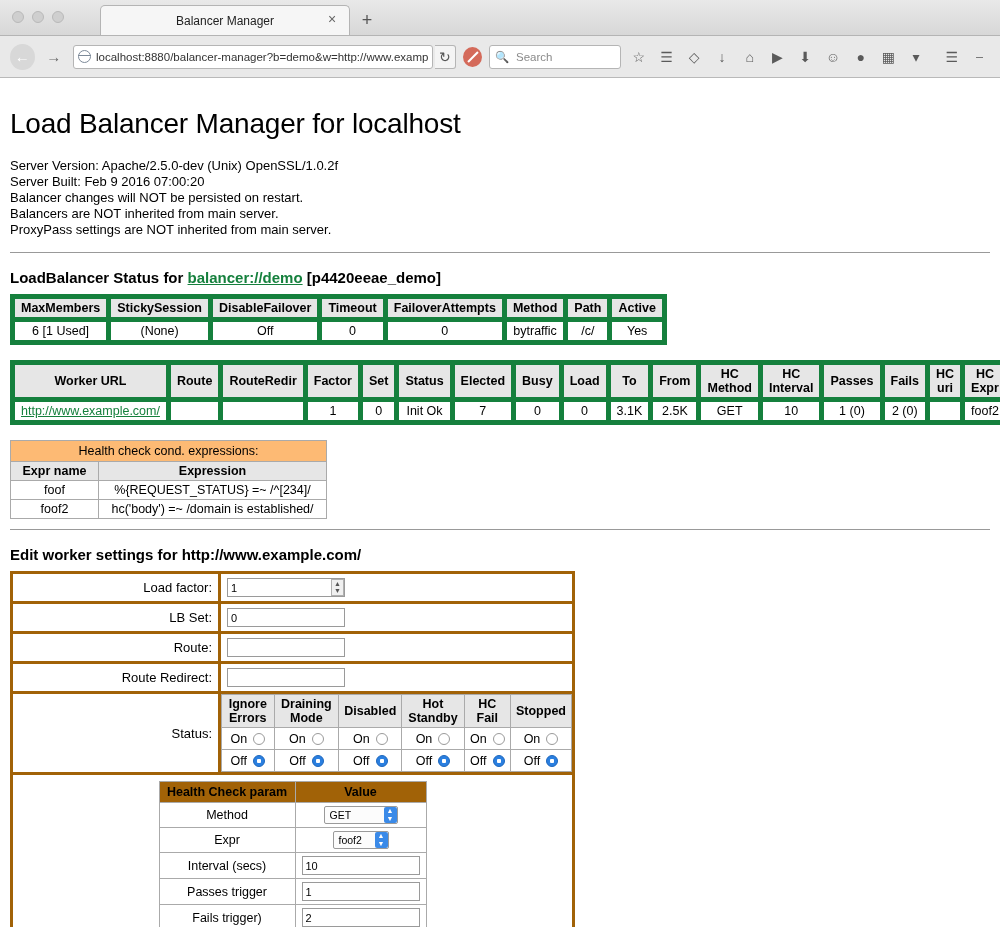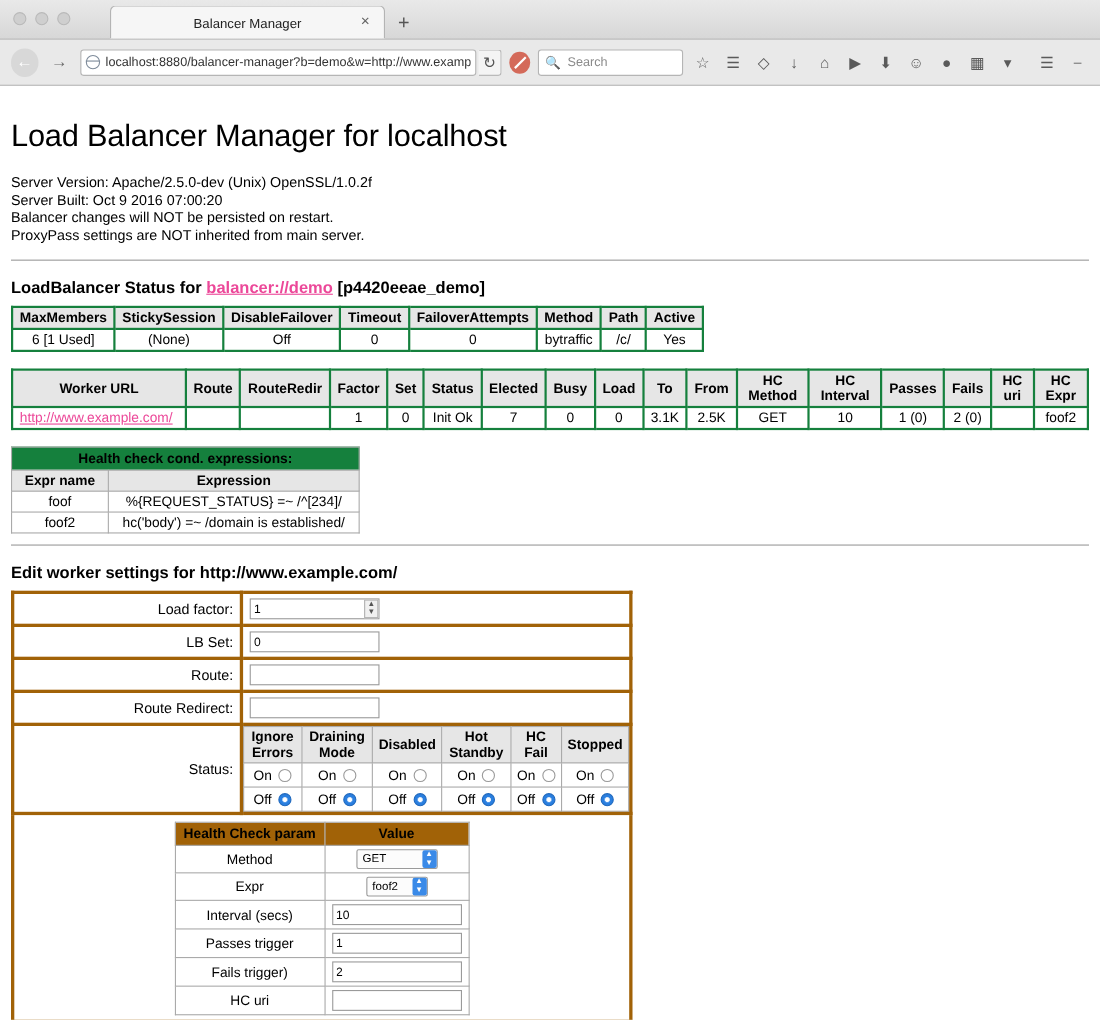--- a/index.html
+++ b/index.html
@@ -88,37 +88,37 @@
   .blockicon { width:20px; height:20px; border-radius:50%; background:#d46a5a; position:relative; }
   .blockicon::after{ content:""; position:absolute; left:3px; top:9px; width:14px; height:2px; background:#fff; transform:rotate(-45deg);}
 
   
   .page { padding:20px 10px 0 10px; }
   h1 { font-size:28px; margin:10px 0 18px 0; font-weight:normal; letter-spacing:-0.2px; }
   h3 { font-size:15px; margin:16px 0 8px 0; font-weight:bold; }
   .serverinfo { font-size:13px; line-height:16px; margin-bottom:14px; }
   hr { border:none; border-top:1px solid #999; margin:10px 0; }
 
-  a { color:#ec4899; }
+  a { color:#15803d; }
   .bal-link { font-size:15px; text-decoration:underline; }
 
   table.grid { border-collapse:collapse; font-size:12.5px; }
   table.grid th, table.grid td {
-    border:2px solid #15803d; padding:2px 6px; text-align:center; font-weight:normal;
+    border:5px solid #15803d; padding:2px 6px; text-align:center; font-weight:normal;
   }
   table.grid th { background:#e6e6e6; font-weight:bold; }
 
   table.hc { border-collapse:collapse; font-size:12.5px; }
   table.hc th, table.hc td { border:1px solid #aaa; padding:2px 8px; }
   table.hc th { background:#e6e6e6; text-align:center; }
   table.hc td.name { text-align:center; }
   table.hc td.expr { text-align:center; }
   table.hc caption {
-    border:1px solid #aaa; border-bottom:none; background:#15803d;
-    font-weight:bold; padding:3px 8px; font-size:12.5px;
+    border:1px solid #aaa; border-bottom:none; background:#fdba74;
+    font-weight:normal; padding:3px 8px; font-size:12.5px;
   }
 
   
   table.form { border-collapse:collapse; font-size:13px; width:565px; }
   table.form > tbody > tr > td { border:3px solid #a16207; padding:4px 6px; }
   td.lbl { width:208px; text-align:right; padding-right:8px; }
   .inp {
     border:1px solid #9a9a9a; background:#fff; height:19px; font-size:11px;
     padding:1px 3px; font-family:"Liberation Sans", sans-serif;
   }
@@ -211,22 +211,23 @@
     <div class="icon-btn">⎯</div>
   </div>
 </div>
 
 <div class="page">
 
   <h1>Load Balancer Manager for localhost</h1>
 
   <div class="serverinfo">
     <div>Server Version: Apache/2.5.0-dev (Unix) OpenSSL/1.0.2f</div>
-    <div>Server Built: Oct 9 2016 07:00:20</div>
+    <div>Server Built: Feb 9 2016 07:00:20</div>
     <div>Balancer changes will NOT be persisted on restart.</div>
+    <div>Balancers are NOT inherited from main server.</div>
     <div>ProxyPass settings are NOT inherited from main server.</div>
   </div>
 
   <hr>
 
   <h3>
     <span>LoadBalancer Status for </span><a class="bal-link" href="#">balancer://demo</a><span> [p4420eeae_demo]</span>
   </h3>
 
   <table class="grid">

